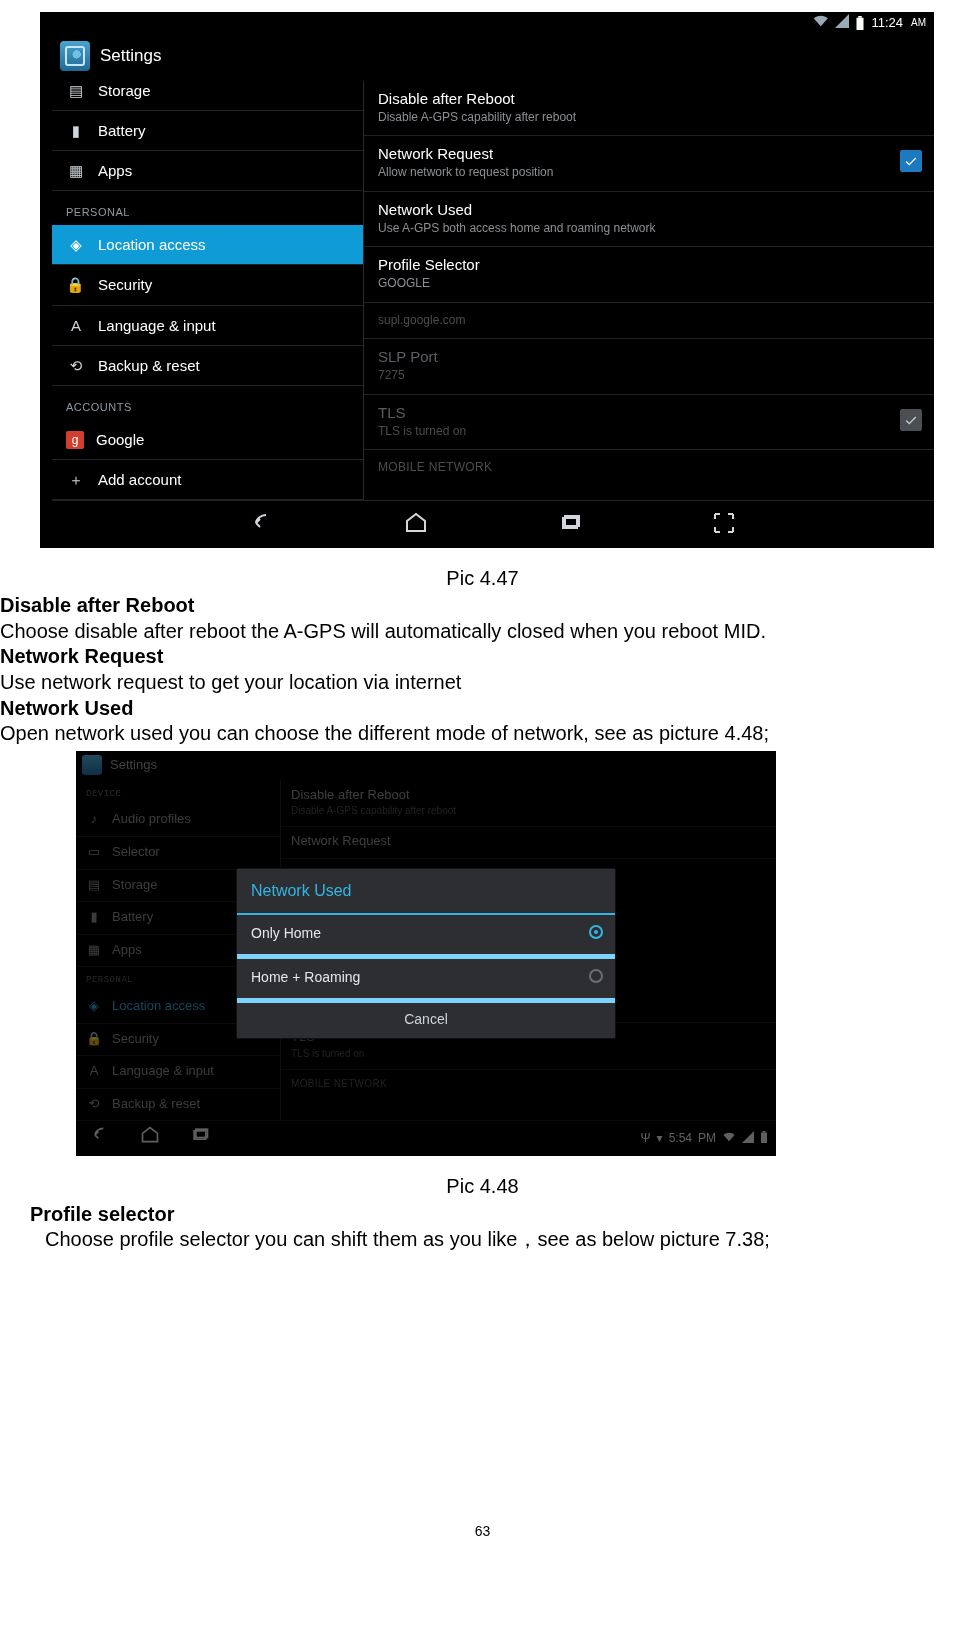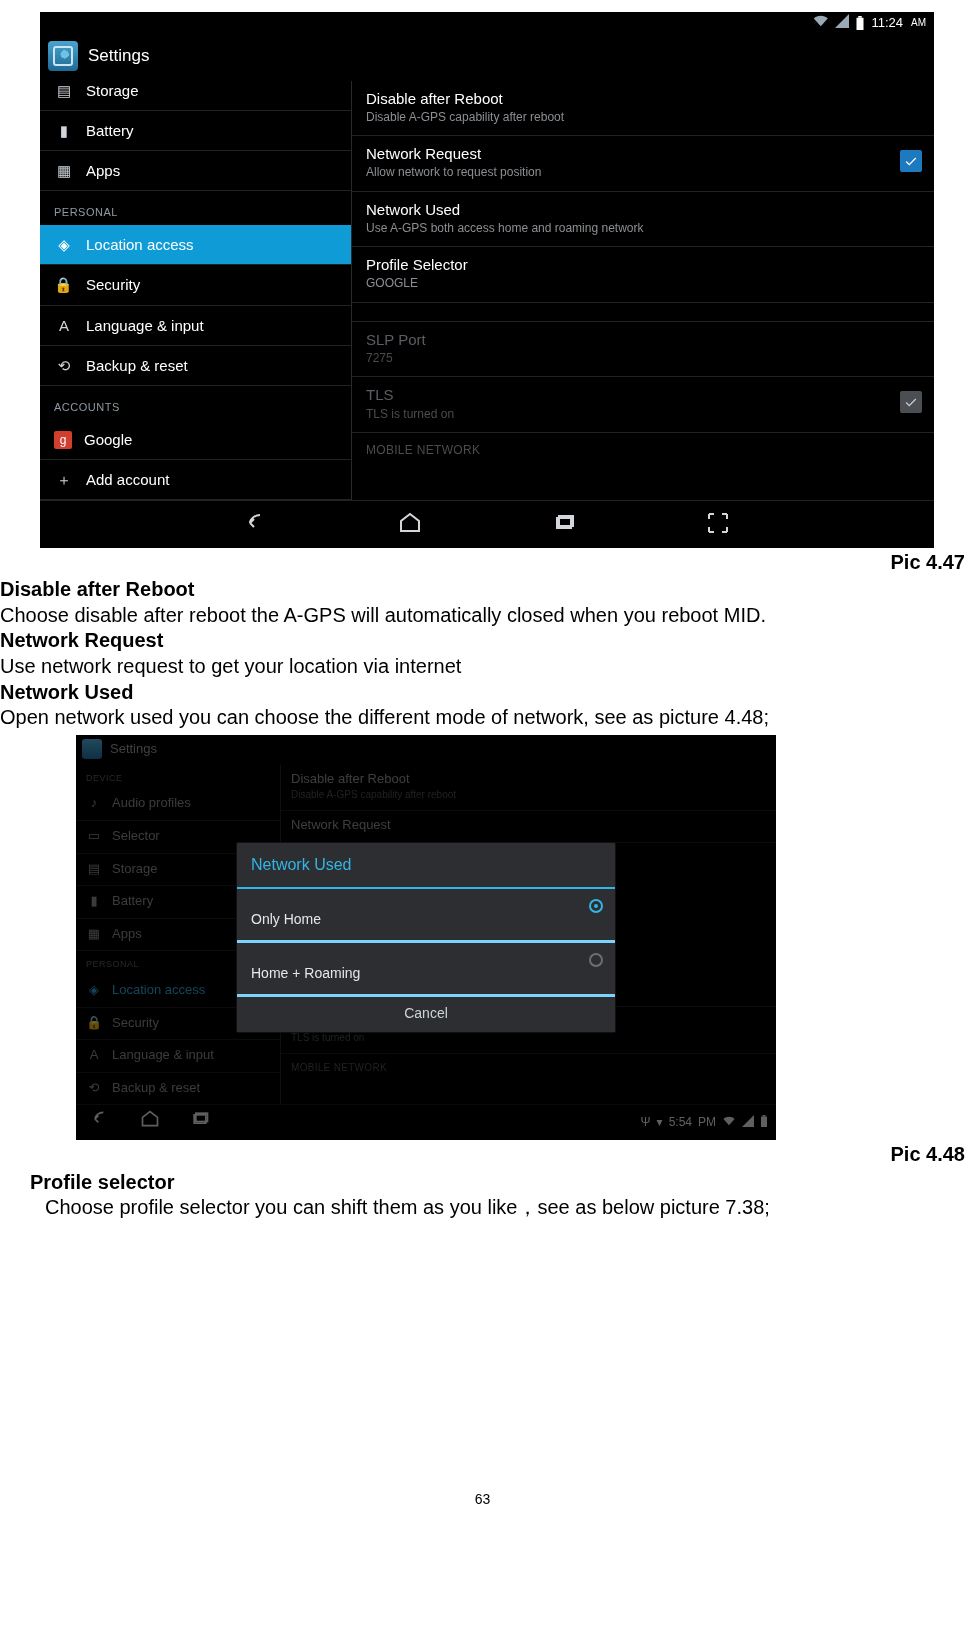--- a/index.html
+++ b/index.html
@@ -1,19 +1,19 @@
 <!DOCTYPE html>
 <html><head>
 <meta charset="utf-8">
 <style>
   * { box-sizing: border-box; margin: 0; padding: 0; }
   body { background: #fff; font-family: Arial, Helvetica, sans-serif; width: 965px; margin: 0 auto; padding: 12px 0 0 0; color: #000; font-size: 20px; line-height: 1.28; }
 
   
-  .shot { margin: 0 0 0 40px; }
+  .shot { margin: 0 0 0 40px; padding-left: 12px; }
   .shot1 { width: 894px; background: #000; color: #fff; font-family: "Helvetica Neue", Arial, sans-serif; font-size: 15px; }
 
   .statusbar { display:flex; justify-content:flex-end; align-items:center; gap:6px; padding:2px 8px; font-size:13px; color:#9aa9b6; }
   .statusbar .wifi svg, .statusbar .sig svg, .statusbar .bat { height:14px; }
   .statusbar .clock { color:#fff; font-weight:500; }
   .statusbar .ampm { color:#fff; font-size:10px; margin-left:2px; }
 
   .titlebar { display:flex; align-items:center; gap:10px; padding:6px 8px 10px 8px; }
   .appico { width:30px; height:30px; background:linear-gradient(#4aa3cf,#1f6a95); border-radius:4px; position:relative; }
   .appico::after{ content:""; position:absolute; inset:5px 5px 5px 5px; border:2px solid #c9e6f5; border-radius:3px; background:radial-gradient(circle at 60% 40%,#6fc0e2 30%,transparent 31%); }
@@ -46,44 +46,44 @@
   
   .shot2wrap { margin: 4px 0 0 76px; }
   .shot2 { width:700px; background:#000; position:relative; font-family:"Helvetica Neue",Arial,sans-serif; }
   .s2title { display:flex; align-items:center; gap:8px; padding:4px 6px 6px 6px; }
   .s2appico{ width:20px; height:20px; background:linear-gradient(#4aa3cf,#1f6a95); border-radius:3px; }
   .s2title .t{ color:#8a9097; font-size:13px; }
   .s2grid{ display:flex; }
   .s2l{ width:205px; border-right:1px solid #222; }
   .s2r{ flex:1; }
   .s2row{ display:flex; align-items:center; gap:10px; padding:7px 10px 8px 10px; border-bottom:1px solid #1c1c1c; color:#7e848a; font-size:13px; }
-  .s2row.hdr{ color:#555a60; font-size:9px; letter-spacing:0.5px; text-transform:uppercase; padding:8px 10px 4px 10px; border-bottom:none; }
+  .s2row.hdr{ color:#555a60; font-size:9px; letter-spacing:0.5px; text-transform:uppercase; padding:8px 10px 4px 10px; border-bottom:none;font-family:Liberation Mono, monospace; }
   .s2row.active{ color:#2f98c8; }
   .s2row .ico{ width:16px; text-align:center; }
   .s2rrow{ padding:6px 10px 8px 10px; border-bottom:1px solid #1c1c1c; }
   .s2rrow .t{ color:#858a90; font-size:13px; }
   .s2rrow .s{ color:#474a4f; font-size:10px; margin-top:2px; }
 
   .overlay{ position:absolute; inset:0; display:flex; align-items:center; justify-content:center; background:rgba(0,0,0,0.55); }
   .dialog{ width:380px; background:#2c2e31; border:1px solid #111; border-radius:2px; overflow:hidden; }
   .dialog .dh{ color:#33b5e5; font-size:16px; padding:12px 14px; border-bottom:2px solid #33b5e5; }
-  .dopt{ padding:22px 14px 11px 14px; border-bottom:3px solid #7dd3fc; color:#e4e7ea; font-size:14px; position:relative; }
+  .dopt{ padding:10px 14px 11px 14px; border-bottom:5px solid #7dd3fc; color:#e4e7ea; font-size:14px; position:relative; }
   .radio{ position:absolute; right:12px; top:10px; width:14px; height:14px; border:2px solid #6a6f74; border-radius:50%; }
   .radio.on{ border-color:#33b5e5; }
   .radio.on::after{ content:""; position:absolute; inset:3px; border-radius:50%; background:#33b5e5; }
   .dcancel{ text-align:center; padding:8px 0 9px 0; color:#cfd3d7; font-size:14px; background:#2c2e31; }
 
   .botbar{ display:flex; align-items:center; justify-content:space-between; padding:4px 8px; background:#000; border-top:1px solid #1a1a1a; }
   .botnav{ display:flex; gap:30px; padding-left:6px; }
   .botnav svg{ width:20px; height:20px; }
   .botright{ display:flex; align-items:center; gap:6px; color:#cfd3d7; font-size:12px; }
   .botright .ampm{ font-size:12px; }
 
   
-  .caption{ text-align:right; font-weight:700; margin:2px 0 2px 0; }
+  .caption{ text-align:center; font-weight:400; margin:18px 0 2px 0; }
   .sec-h{ font-weight:700; }
   .indent1{ margin-left:30px; }
   .indent2{ margin-left:45px; }
   .pnum{ text-align:center; font-size:14px; margin-top:270px; }
 </style>
 </head>
 <body>
 
 <div class="shot shot1">
   <div class="statusbar">
@@ -170,20 +170,21 @@
       </div>
       <div class="rrow">
         <div class="t">Network Used</div>
         <div class="s">Use A-GPS both access home and roaming network</div>
       </div>
       <div class="rrow">
         <div class="t">Profile Selector</div>
         <div class="s">GOOGLE</div>
       </div>
       <div class="rrow dis">
+        <div class="s">supl.google.com</div>
       </div>
       <div class="rrow dis">
         <div class="t">SLP Port</div>
         <div class="s">7275</div>
       </div>
       <div class="rrow dis">
         <div class="t">TLS</div>
         <div class="s">TLS is turned on</div>
         <div class="chk off">
           <svg viewBox="0 0 16 16">

